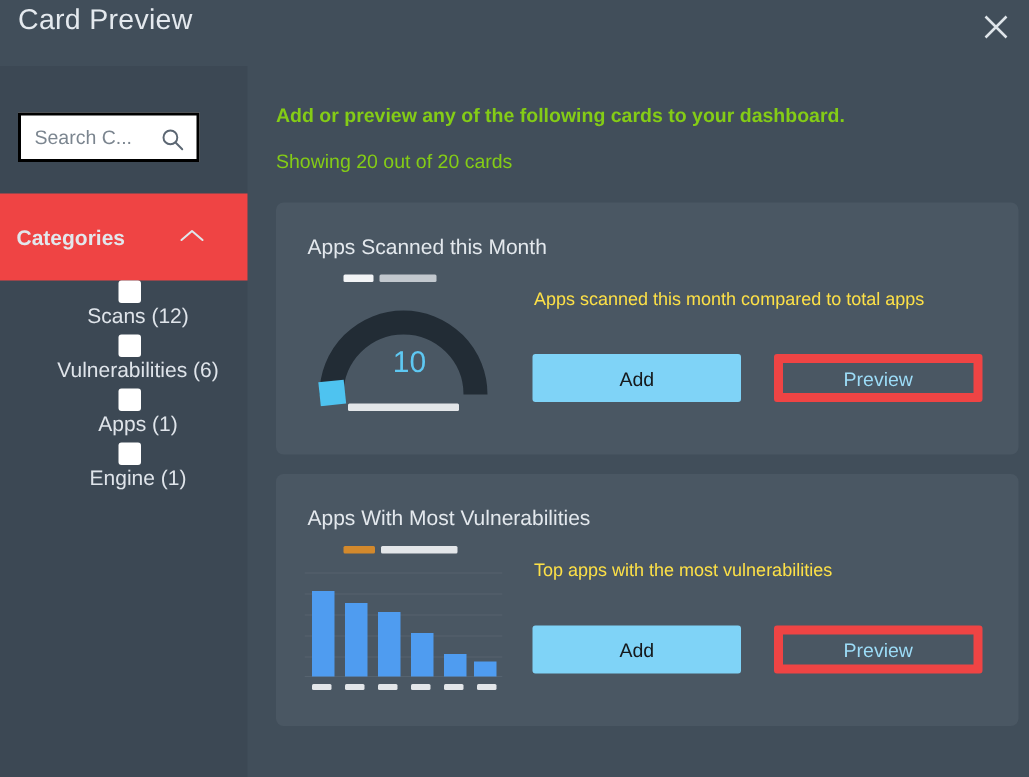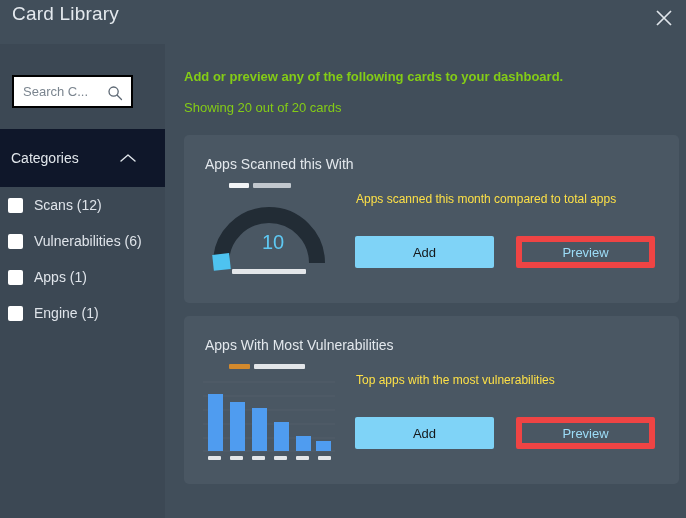--- a/index.html
+++ b/index.html
@@ -95,23 +95,24 @@
     width: 16px;
     height: 16px;
   }
 
   .categories-header {
     position: absolute;
     left: 0;
     top: 85px;
     width: 165px;
     height: 58px;
-    background: #0f172a;
-    display: flex;
-    align-items: center;
+    background: #ef4444;
+    display: flex;
+    align-items: center;
+    font-weight: bold;
   }
   .categories-label {
     margin-left: 11px;
     font-size: 14px;
     color: #e2e7ec;
   }
   .chevron-up {
     position: absolute;
     right: 28px;
     top: 21px;
@@ -124,20 +125,21 @@
     left: 0;
     top: 143px;
     width: 165px;
   }
   .cat-item {
     display: flex;
     align-items: center;
     height: 36px;
     padding-left: 8px;
     cursor: pointer;
+    flex-direction: column;
   }
   .cat-checkbox {
     width: 15px;
     height: 15px;
     background: #ffffff;
     border-radius: 2px;
     flex: 0 0 auto;
   }
   .cat-text {
     margin-left: 11px;
@@ -288,21 +290,21 @@
     background: #e3e6e9;
     border-radius: 1px;
   }
 </style>
 </head>
 <body>
 
 <div class="modal">
 
   <div class="header">
-    <div class="modal-title">Card Library</div>
+    <div class="modal-title">Card Preview</div>
     <div class="close-btn">
       <span>
         <svg width="20" height="20" viewBox="0 0 20 20">
           <path d="M3 3 L17 17 M17 3 L3 17" stroke="#dfe5ea" stroke-width="1.7" fill="none"></path>
         </svg>
       </span>
     </div>
   </div>
 
   <div class="sidebar">
@@ -346,21 +348,21 @@
     </div>
   </div>
 
   <div class="main">
     <div class="main-intro">Add or preview any of the following cards to your dashboard.</div>
     <div class="main-count">Showing 20 out of 20 cards</div>
 
     <div class="cards">
 
       <div class="card">
-        <div class="card-title">Apps Scanned this With</div>
+        <div class="card-title">Apps Scanned this Month</div>
         <div class="card-desc">Apps scanned this month compared to total apps</div>
 
         <div class="card-viz">
           <div class="mini-legend" style="left:26px; top:0;">
             <span class="legend-swatch" style="width:20px;background:#f2f4f6;"></span>
             <span class="legend-bar" style="width:38px;background:#c2c8ce;"></span>
           </div>
           <svg width="132" height="80" viewBox="0 0 132 80" style="position:absolute;left:0;top:8px;">
             <path d="M18 72 A48 48 0 0 1 114 72" stroke="#222c35" stroke-width="16" fill="none"></path>
             <rect x="10" y="63" width="17" height="16" fill="#4ec3f0" transform="rotate(-6 18 71)"></rect>

